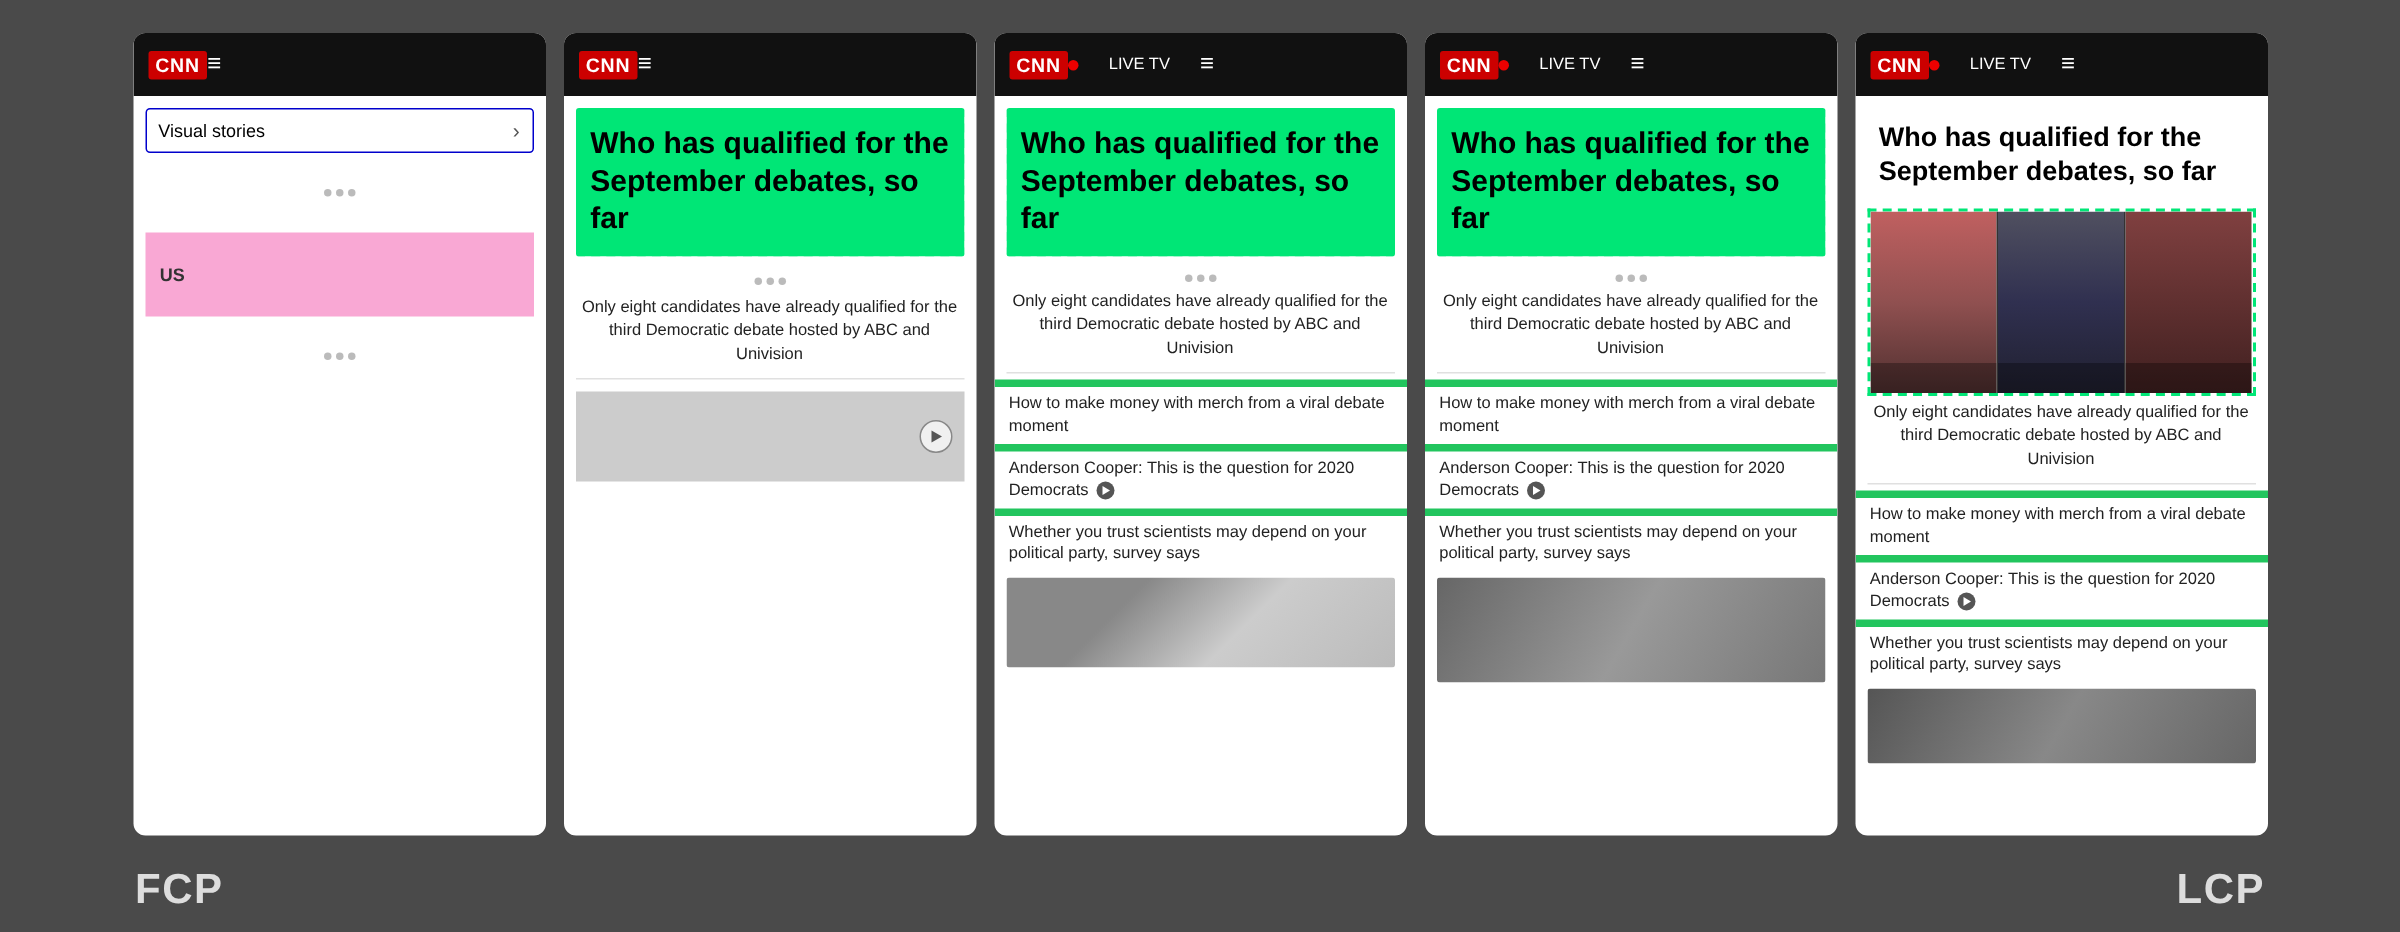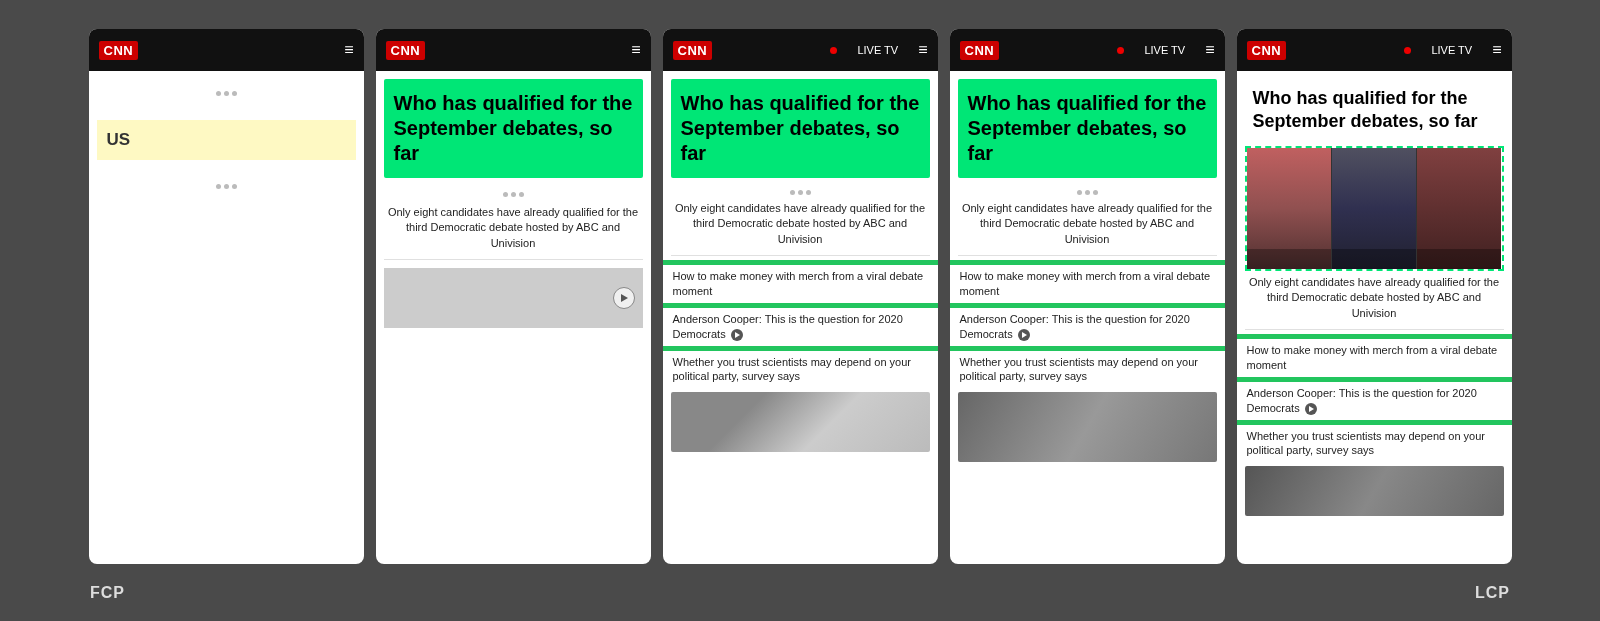--- a/index.html
+++ b/index.html
@@ -33,21 +33,21 @@
       display: flex;
       flex-direction: column;
       flex-shrink: 0;
       position: relative;
     }
     
     .cnn-header {
       background: #111;
       display: flex;
       align-items: center;
-      justify-content: space-between;
+      justify-content: flex-start;
       padding: 8px 10px;
       height: 42px;
       flex-shrink: 0;
     }
     .cnn-logo {
       background: #c00;
       color: #fff;
       font-weight: 900;
       font-size: 13px;
       padding: 2px 5px;
@@ -109,24 +109,24 @@
       padding: 20px 0;
     }
     .dot {
       width: 5px;
       height: 5px;
       background: #bbb;
       border-radius: 50%;
     }
     
     .section-bar {
-      background: #fef9c3;
-      padding: 10px 10px;
+      background: #f9a8d4;
+      padding: 21px 10px;
       margin: 4px 8px;
-      font-size: 17px;
+      font-size: 12px;
       color: #333;
       font-weight: 600;
     }
     
     .headline-title-box {
       border: 2.5px dashed #00e676;
       margin: 8px 8px 6px 8px;
       padding: 10px 8px;
       background: #00e676;
       border-radius: 2px;
@@ -199,21 +199,21 @@
     }
     
     .labels-row {
       display: flex;
       justify-content: space-between;
       width: 100%;
       padding: 10px 20px 0 20px;
       max-width: 1460px;
     }
     .metric-label {
-      font-size: 16px;
+      font-size: 28px;
       font-weight: 700;
       color: #ddd;
       letter-spacing: 1px;
     }
     
     .divider {
       height: 1px;
       background: #e0e0e0;
       margin: 4px 8px;
     }
@@ -222,20 +222,24 @@
 <body>
 
 <div class="main-container">
 
   <div class="phone-frame">
     <div class="cnn-header">
       <span class="cnn-logo">CNN</span>
       <span class="hamburger">≡</span>
     </div>
     <div class="phone-content">
+      <div class="visual-stories-bar">
+        <span class="visual-stories-label">Visual stories</span>
+        <span class="visual-stories-arrow">›</span>
+      </div>
       <div class="loading-dots">
         <div class="dot"></div>
         <div class="dot"></div>
         <div class="dot"></div>
       </div>
       <div class="section-bar">US</div>
       <div class="loading-dots">
         <div class="dot"></div>
         <div class="dot"></div>
         <div class="dot"></div>

